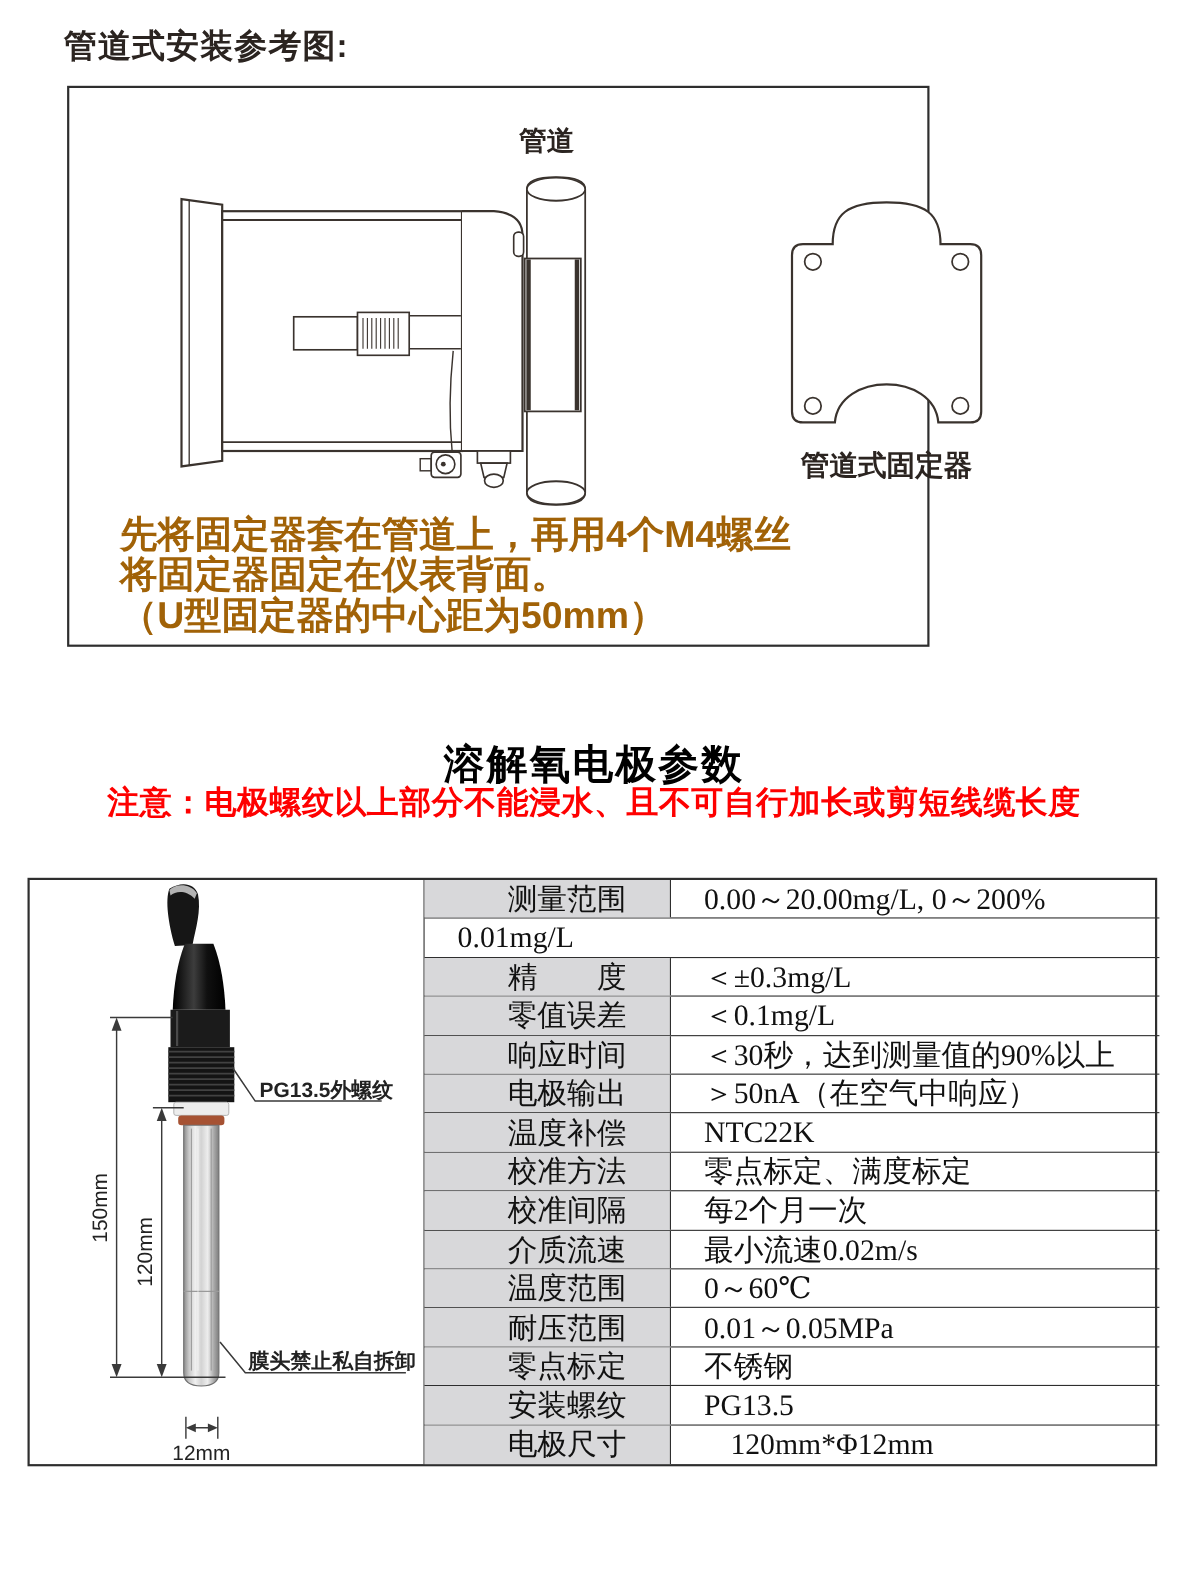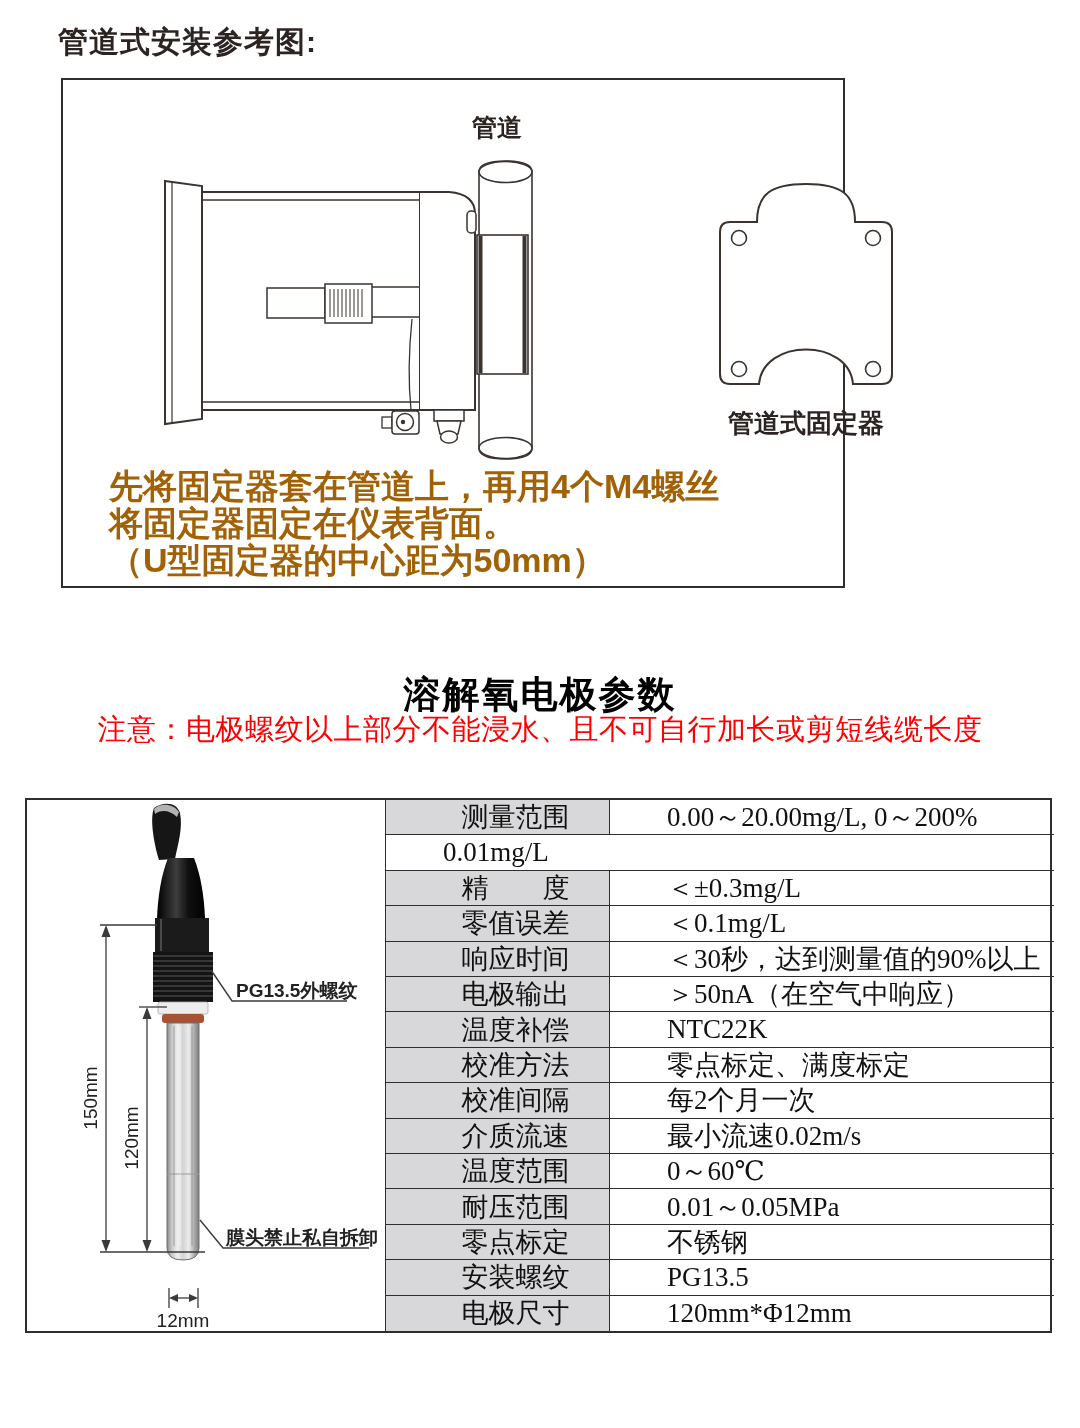--- a/index.html
+++ b/index.html
@@ -3,30 +3,30 @@
 <meta charset="utf-8">
 <style>
   html,body{margin:0;padding:0;background:#fff;}
   .page{position:relative;width:1080px;height:1428px;background:#fff;overflow:hidden;
         font-family:"Liberation Sans","DejaVu Sans",sans-serif;color:#1a1a1a;}
   .abs{position:absolute;}
   .doc-title{left:58px;top:22px;font-size:30px;font-weight:600;letter-spacing:1px;color:#2b2420;}
   .install-box{left:61px;top:78px;width:784px;height:510px;border:2px solid #2e2e2e;box-sizing:border-box;}
   .instructions{left:46px;top:388px;font-size:34px;font-weight:600;line-height:37px;color:#a16207;white-space:nowrap;}
   .section-title{left:0;top:650px;width:1080px;text-align:center;font-size:37px;font-weight:700;color:#000;letter-spacing:2px;margin-top:20px;}
-  .warning{left:0;top:710px;width:1080px;text-align:center;font-size:29px;font-weight:400;color:#fe0000;letter-spacing:0.5px;white-space:nowrap;}
+  .warning{left:0;top:710px;width:1080px;text-align:center;font-size:29px;font-weight:700;color:#fe0000;letter-spacing:0.5px;white-space:nowrap;}
   .spec-box{left:25px;top:798px;width:1027px;height:535px;border:2px solid #2e2e2e;box-sizing:border-box;}
   .spec-table{position:absolute;left:358px;top:0;width:669px;height:531px;display:grid;
               grid-template-rows:repeat(15,1fr);box-sizing:border-box;border-left:1.5px solid #2e2e2e;
               font-family:"Liberation Serif","DejaVu Serif",serif;}
   .trow{display:flex;border-bottom:1.5px solid #2e2e2e;box-sizing:border-box;min-height:0;}
-  .trow:last-child{border-bottom:none;}
+  .trow:last-child{border-bottom:none;gap:24px;}
   .tlabel{width:224px;background:#d8d8da;border-right:1.5px solid #2e2e2e;box-sizing:border-box;
           display:flex;align-items:center;justify-content:center;font-size:27px;color:#111;white-space:pre;padding-left:36px;}
-  .tvalue{flex:1;display:flex;align-items:center;padding-left:57px;font-size:27px;color:#111;white-space:nowrap;overflow:hidden;}
+  .tvalue{flex:1;display:flex;align-items:center;padding-left:30px;font-size:27px;color:#111;white-space:nowrap;overflow:hidden;}
   svg text{font-family:"Liberation Sans","DejaVu Sans",sans-serif;}
 </style>
 </head>
 <body>
 
 <div class="page">
 
   <div class="abs doc-title">管道式安装参考图:</div>
 
   <div class="abs install-box">

